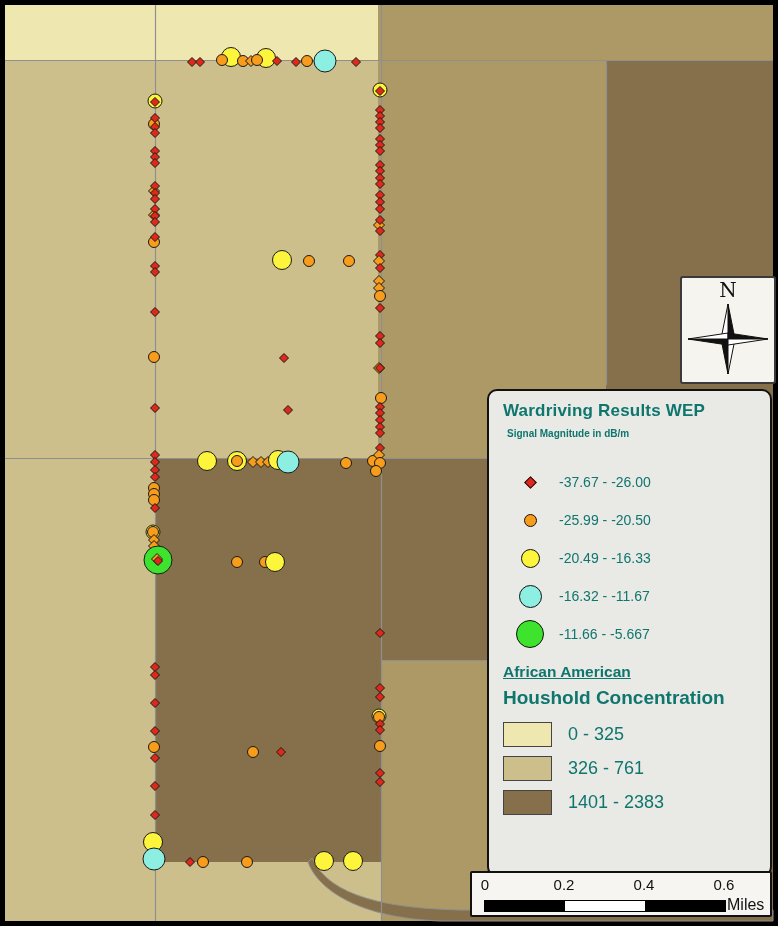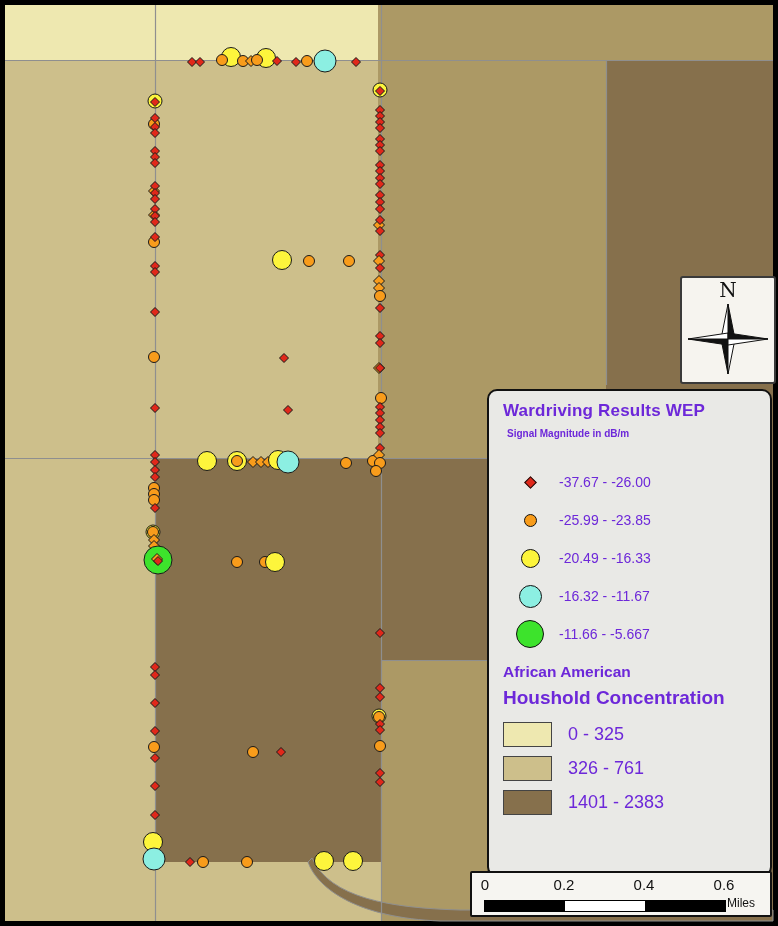--- a/index.html
+++ b/index.html
@@ -9,46 +9,46 @@
   #overlay { position:absolute; left:0; top:0; width:778px; height:926px; pointer-events:none; }
 
   
   #north-box { position:absolute; left:680px; top:276px; width:92px; height:104px;
     background:#F6F4EF; border:2px solid #3a3a3a; border-radius:3px; text-align:center; }
   #north-box .n-label { font-family:"DejaVu Serif", serif; font-size:20px; color:#111; line-height:22px; display:block; margin-top:1px; }
 
   
   #legend { position:absolute; left:487px; top:389px; width:285px; height:488px;
     background:var(--legendBg); border:2px solid #111; border-radius:10px;
-    box-sizing:border-box; padding:8px 12px 6px 12px; color:#6d28d9; }
+    box-sizing:border-box; padding:8px 12px 6px 12px; color:#0f766e; }
   #legend .lg-title { font-size:17px; font-weight:bold; margin:2px 0 7px 2px; letter-spacing:0.2px; }
   #legend .lg-subtitle { font-size:10px; font-weight:bold; margin:0 0 24px 6px; }
   .sig-row { display:flex; align-items:center; height:38px; }
   .sig-sym-cell { width:58px; display:flex; justify-content:center; align-items:center; }
   .sig-label { font-size:14px;text-align:center; }
   .lsym { display:inline-block; border:1px solid #111; box-sizing:border-box; }
   .s-red    { width:9px;  height:9px;  transform:rotate(45deg); background:var(--symRed); }
   .s-orange { width:13px; height:13px; border-radius:50%; background:var(--symOrange); }
   .s-yellow { width:19px; height:19px; border-radius:50%; background:var(--symYellow); }
   .s-cyan   { width:23px; height:23px; border-radius:50%; background:var(--symCyan); }
   .s-green  { width:28px; height:28px; border-radius:50%; background:var(--symGreen); }
-  .hh-title { font-size:15.5px; font-weight:bold; margin:10px 0 2px 2px; }
+  .hh-title { font-size:15.5px; font-weight:bold; margin:10px 0 2px 2px;text-decoration:underline; }
   .hh-title2 { font-size:19px; font-weight:bold; margin:6px 0 8px 2px; }
   .hh-row { display:flex; align-items:center; height:34px; }
   .hh-swatch { width:47px; height:23px; border:1px solid #444; margin-left:2px; }
   .hh-label { font-size:18px; margin-left:16px; }
 
   
   #scalebar { position:absolute; left:470px; top:871px; width:302px; height:46px;
     background:#F6F5F1; border:2px solid #111; border-radius:2px; box-sizing:border-box; color:#111; }
   .tick { position:absolute; top:3px; font-size:15px; transform:translateX(-50%); }
   #bar { position:absolute; left:12px; top:27px; width:240px; height:10px; border:1px solid #000; box-sizing:content-box; display:flex; }
   .seg { height:100%; flex:1; }
   .seg.b { background:#000; } .seg.w { background:#fff; }
-  #miles-label { position:absolute; left:255px; top:23px; font-size:12px; }
+  #miles-label { position:absolute; left:255px; top:23px; font-size:16px; }
 </style>
 </head>
 <body>
 
 <div id="stage">
   <div id="map">
 
     <div class="region" style="left: 0px; top: 0px; width: 373px; height: 55px; background: rgb(238, 232, 176);"></div>
     <div class="region" style="left: 373px; top: 0px; width: 395px; height: 55px; background: rgb(172, 153, 101);"></div>
     <div class="region" style="left: 373px; top: 55px; width: 228px; height: 400px; background: rgb(172, 153, 101);"></div>
@@ -235,21 +235,21 @@
     <div class="sig-row">
       <span class="sig-sym-cell">
           <span class="lsym s-red"></span>
         </span>
       <span class="sig-label">-37.67 - -26.00</span>
     </div>
     <div class="sig-row">
       <span class="sig-sym-cell">
           <span class="lsym s-orange"></span>
         </span>
-      <span class="sig-label">-25.99 - -23.85</span>
+      <span class="sig-label">-25.99 - -20.50</span>
     </div>
     <div class="sig-row">
       <span class="sig-sym-cell">
           <span class="lsym s-yellow"></span>
         </span>
       <span class="sig-label">-20.49 - -16.33</span>
     </div>
     <div class="sig-row">
       <span class="sig-sym-cell">
           <span class="lsym s-cyan"></span>

